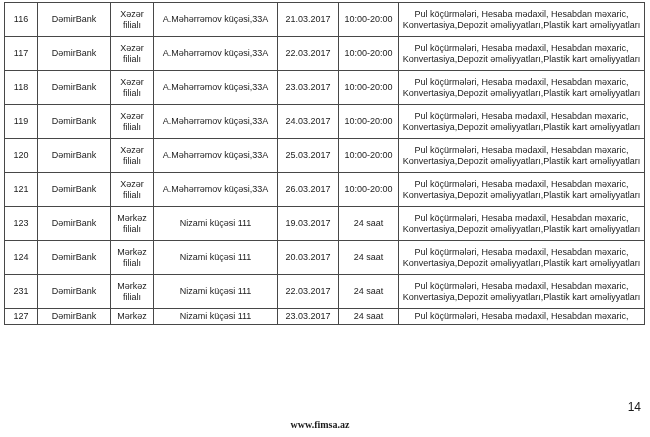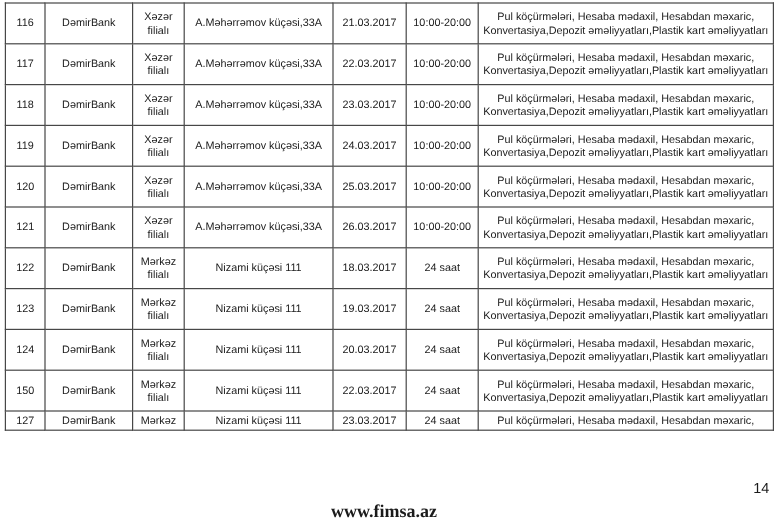--- a/index.html
+++ b/index.html
@@ -55,21 +55,21 @@
     color: #1b1b1b;
   }
   .footer-url {
     position: absolute;
     top: 419px;
     left: 0;
     width: 640px;
     text-align: center;
     font-family: "Liberation Serif", "DejaVu Serif", serif;
     font-weight: bold;
-    font-size: 15px;
+    font-size: 10px;
     color: #1b1b1b;
   }
 </style>
 </head>
 <body>
 
 <div class="page">
 
   <table class="branches">
     <colgroup>
@@ -130,48 +130,39 @@
         <tr>
           <td class="col-no">121</td>
           <td class="col-bank">DəmirBank</td>
           <td class="col-branch">Xəzər filialı</td>
           <td class="col-address">A.Məhərrəmov küçəsi,33A</td>
           <td class="col-date">26.03.2017</td>
           <td class="col-hours">10:00-20:00</td>
           <td class="col-services">Pul köçürmələri, Hesaba mədaxil, Hesabdan məxaric, Konvertasiya,Depozit əməliyyatları,Plastik kart əməliyyatları</td>
         </tr>
         <tr>
-          <td class="col-no">122</td>
-          <td class="col-bank">DəmirBank</td>
-          <td class="col-branch">Mərkəz filialı</td>
-          <td class="col-address">Nizami küçəsi 111</td>
-          <td class="col-date">18.03.2017</td>
-          <td class="col-hours">24 saat</td>
-          <td class="col-services">Pul köçürmələri, Hesaba mədaxil, Hesabdan məxaric, Konvertasiya,Depozit əməliyyatları,Plastik kart əməliyyatları</td>
-        </tr>
-        <tr>
           <td class="col-no">123</td>
           <td class="col-bank">DəmirBank</td>
           <td class="col-branch">Mərkəz filialı</td>
           <td class="col-address">Nizami küçəsi 111</td>
           <td class="col-date">19.03.2017</td>
           <td class="col-hours">24 saat</td>
           <td class="col-services">Pul köçürmələri, Hesaba mədaxil, Hesabdan məxaric, Konvertasiya,Depozit əməliyyatları,Plastik kart əməliyyatları</td>
         </tr>
         <tr>
           <td class="col-no">124</td>
           <td class="col-bank">DəmirBank</td>
           <td class="col-branch">Mərkəz filialı</td>
           <td class="col-address">Nizami küçəsi 111</td>
           <td class="col-date">20.03.2017</td>
           <td class="col-hours">24 saat</td>
           <td class="col-services">Pul köçürmələri, Hesaba mədaxil, Hesabdan məxaric, Konvertasiya,Depozit əməliyyatları,Plastik kart əməliyyatları</td>
         </tr>
         <tr>
-          <td class="col-no">150</td>
+          <td class="col-no">231</td>
           <td class="col-bank">DəmirBank</td>
           <td class="col-branch">Mərkəz filialı</td>
           <td class="col-address">Nizami küçəsi 111</td>
           <td class="col-date">22.03.2017</td>
           <td class="col-hours">24 saat</td>
           <td class="col-services">Pul köçürmələri, Hesaba mədaxil, Hesabdan məxaric, Konvertasiya,Depozit əməliyyatları,Plastik kart əməliyyatları</td>
         </tr>
         <tr class="short">
           <td class="col-no">127</td>
           <td class="col-bank">DəmirBank</td>

